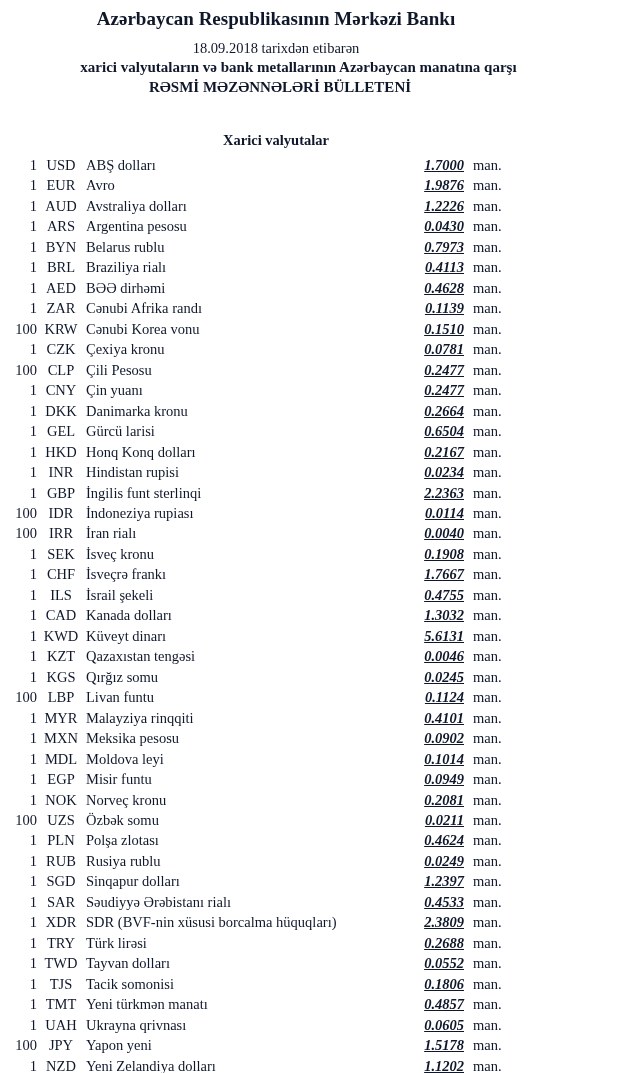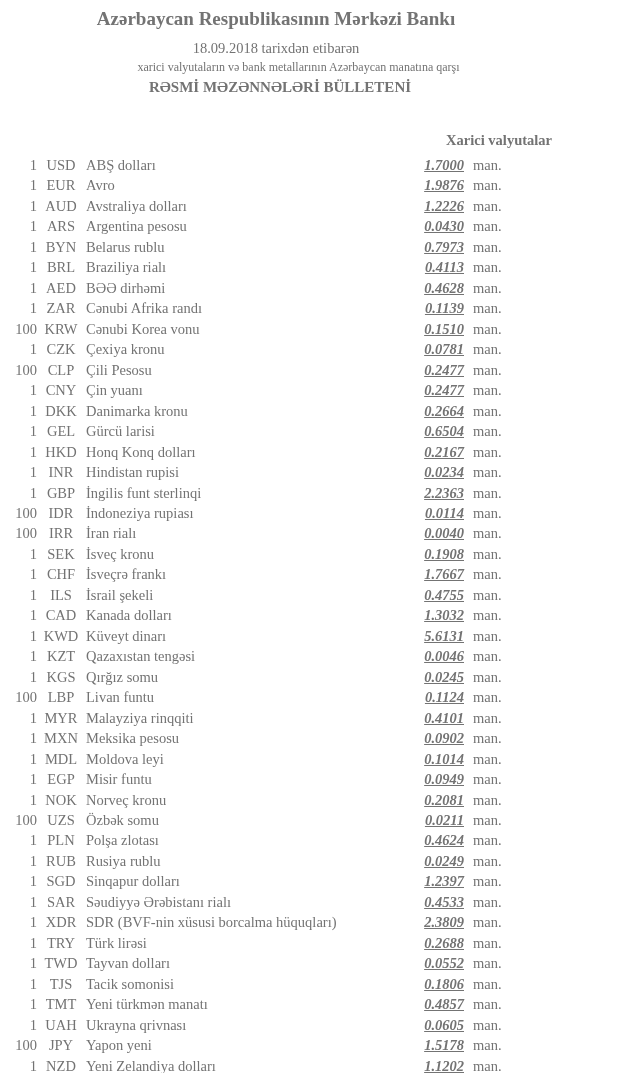--- a/index.html
+++ b/index.html
@@ -2,51 +2,51 @@
 <html><head>
 <meta charset="utf-8">
 <style>
   html, body { margin: 0; padding: 0; background: #ffffff; }
   .page {
     position: relative;
     width: 552px;
     height: 1073px;
     overflow: hidden;
     background: #ffffff;
-    color: #737373;
+    color: #0f172a;
     font-family: "Liberation Serif", "DejaVu Serif", serif;
   }
   .header { text-align: center; }
   .bank-name {
     padding-top: 7px;
     font-size: 19px;
     font-weight: bold;
     line-height: 24px;
   }
   .date-line {
     margin-top: 8px;
     font-size: 14.5px;
     font-weight: normal;
     line-height: 19px;
   }
   .subtitle {
-    font-size: 12px;
-    font-weight: normal;
+    font-size: 15px;
+    font-weight: bold;
     line-height: 19px;
     padding-left: 45px;
   }
   .bulletin-title {
     font-size: 15px;
     font-weight: bold;
     line-height: 20px;
     padding-left: 8px;
   }
   .section-title {
     margin-top: 34px;
-    text-align: right;
+    text-align: center;
     font-size: 14.5px;
     font-weight: bold;
     line-height: 19px;
   }
   .rates-table { margin-top: 5px; }
   .row {
     display: flex;
     align-items: baseline;
     height: 20.47px;
     font-size: 14.5px;

